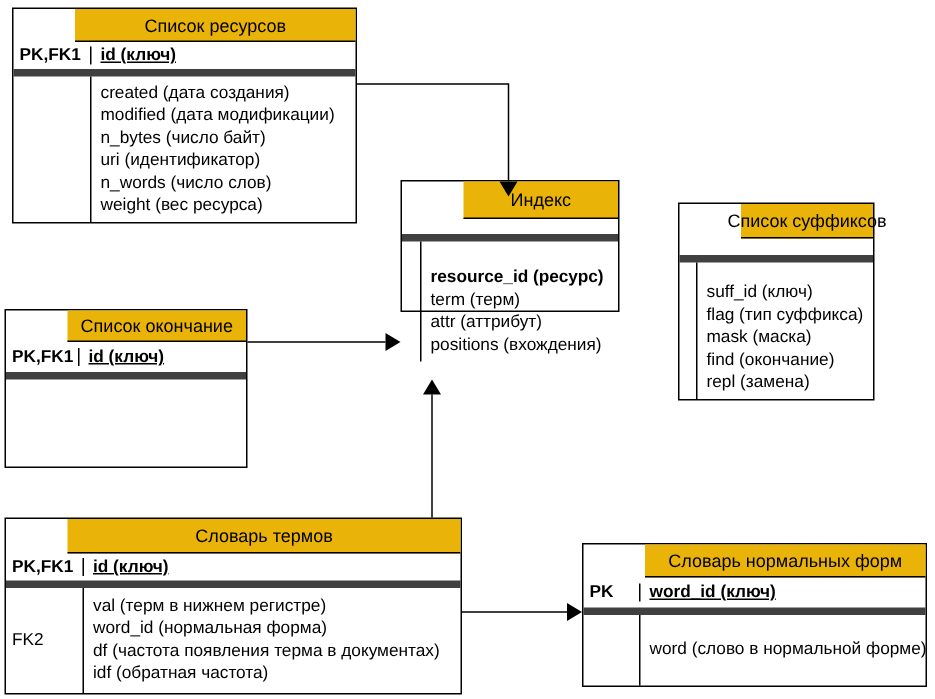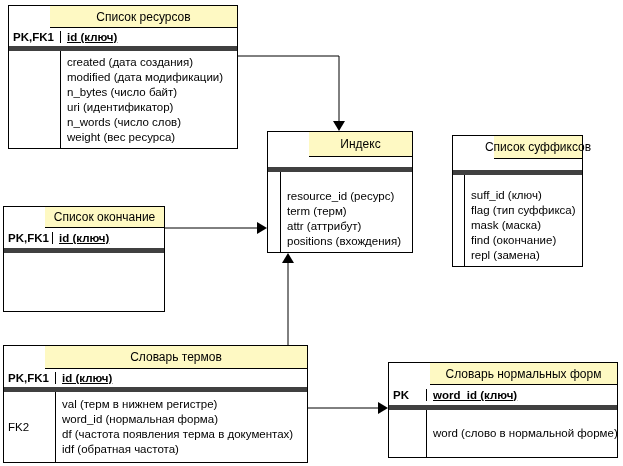--- a/index.html
+++ b/index.html
@@ -11,21 +11,21 @@
     color: #000000;
     overflow: hidden;
   }
   .entity {
     position: absolute;
     border: 1px solid #000000;
     background: #ffffff;
     font-size: 11.5px;
   }
   .entity .hdr {
-    background: #fef9c3;
+    background: #eab308;
     border-bottom: 1px solid #000000;
     text-align: center;
     font-size: 12px;
     display: flex;
     align-items: center;
     justify-content: center;
     white-space: nowrap;
     margin-left: 41px;
   }
   .row { display: flex; }
@@ -42,30 +42,30 @@
   .col2 { flex: 1 1 auto; padding-left: 6px; white-space: nowrap; }
   .keyfield { font-weight: bold; text-decoration: underline; }
   .bodyrow .col2 {
     display: flex;
     flex-direction: column;
     justify-content: center;
     line-height: 15px;
   }
   .bodyrow .col1 { justify-content: flex-start; }
   .fieldline { white-space: nowrap; }
-  .boldline { font-weight: normal; }
+  .boldline { font-weight: bold; }
 
   
   #ent-resources { left: 8px; top: 5px; width: 230px; height: 144px; }
   #ent-resources .hdr { height: 22px; }
   #ent-resources .pkrow { height: 23px; }
   #ent-resources .bodyrow { height: 97px; justify-content: space-between; }
   #ent-resources .col1 { width: 52px; }
 
-  #ent-index { left: 267px; top: 131px; width: 146px; height: 122px; }
+  #ent-index { left: 267px; top: 120px; width: 146px; height: 88px; }
   #ent-index .hdr { height: 25px; }
   #ent-index .pkrow { height: 15px; }
   #ent-index .bodyrow { height: 80px; }
   #ent-index .col1 { width: 13px; }
   #ent-index .bodyrow .col2 { padding-top: 14px; }
 
   #ent-suffixes { left: 452px; top: 135px; width: 131px; height: 132px; }
   #ent-suffixes .hdr { height: 23px; }
   #ent-suffixes .pkrow { height: 16px; }
   #ent-suffixes .bodyrow { height: 91px; }

